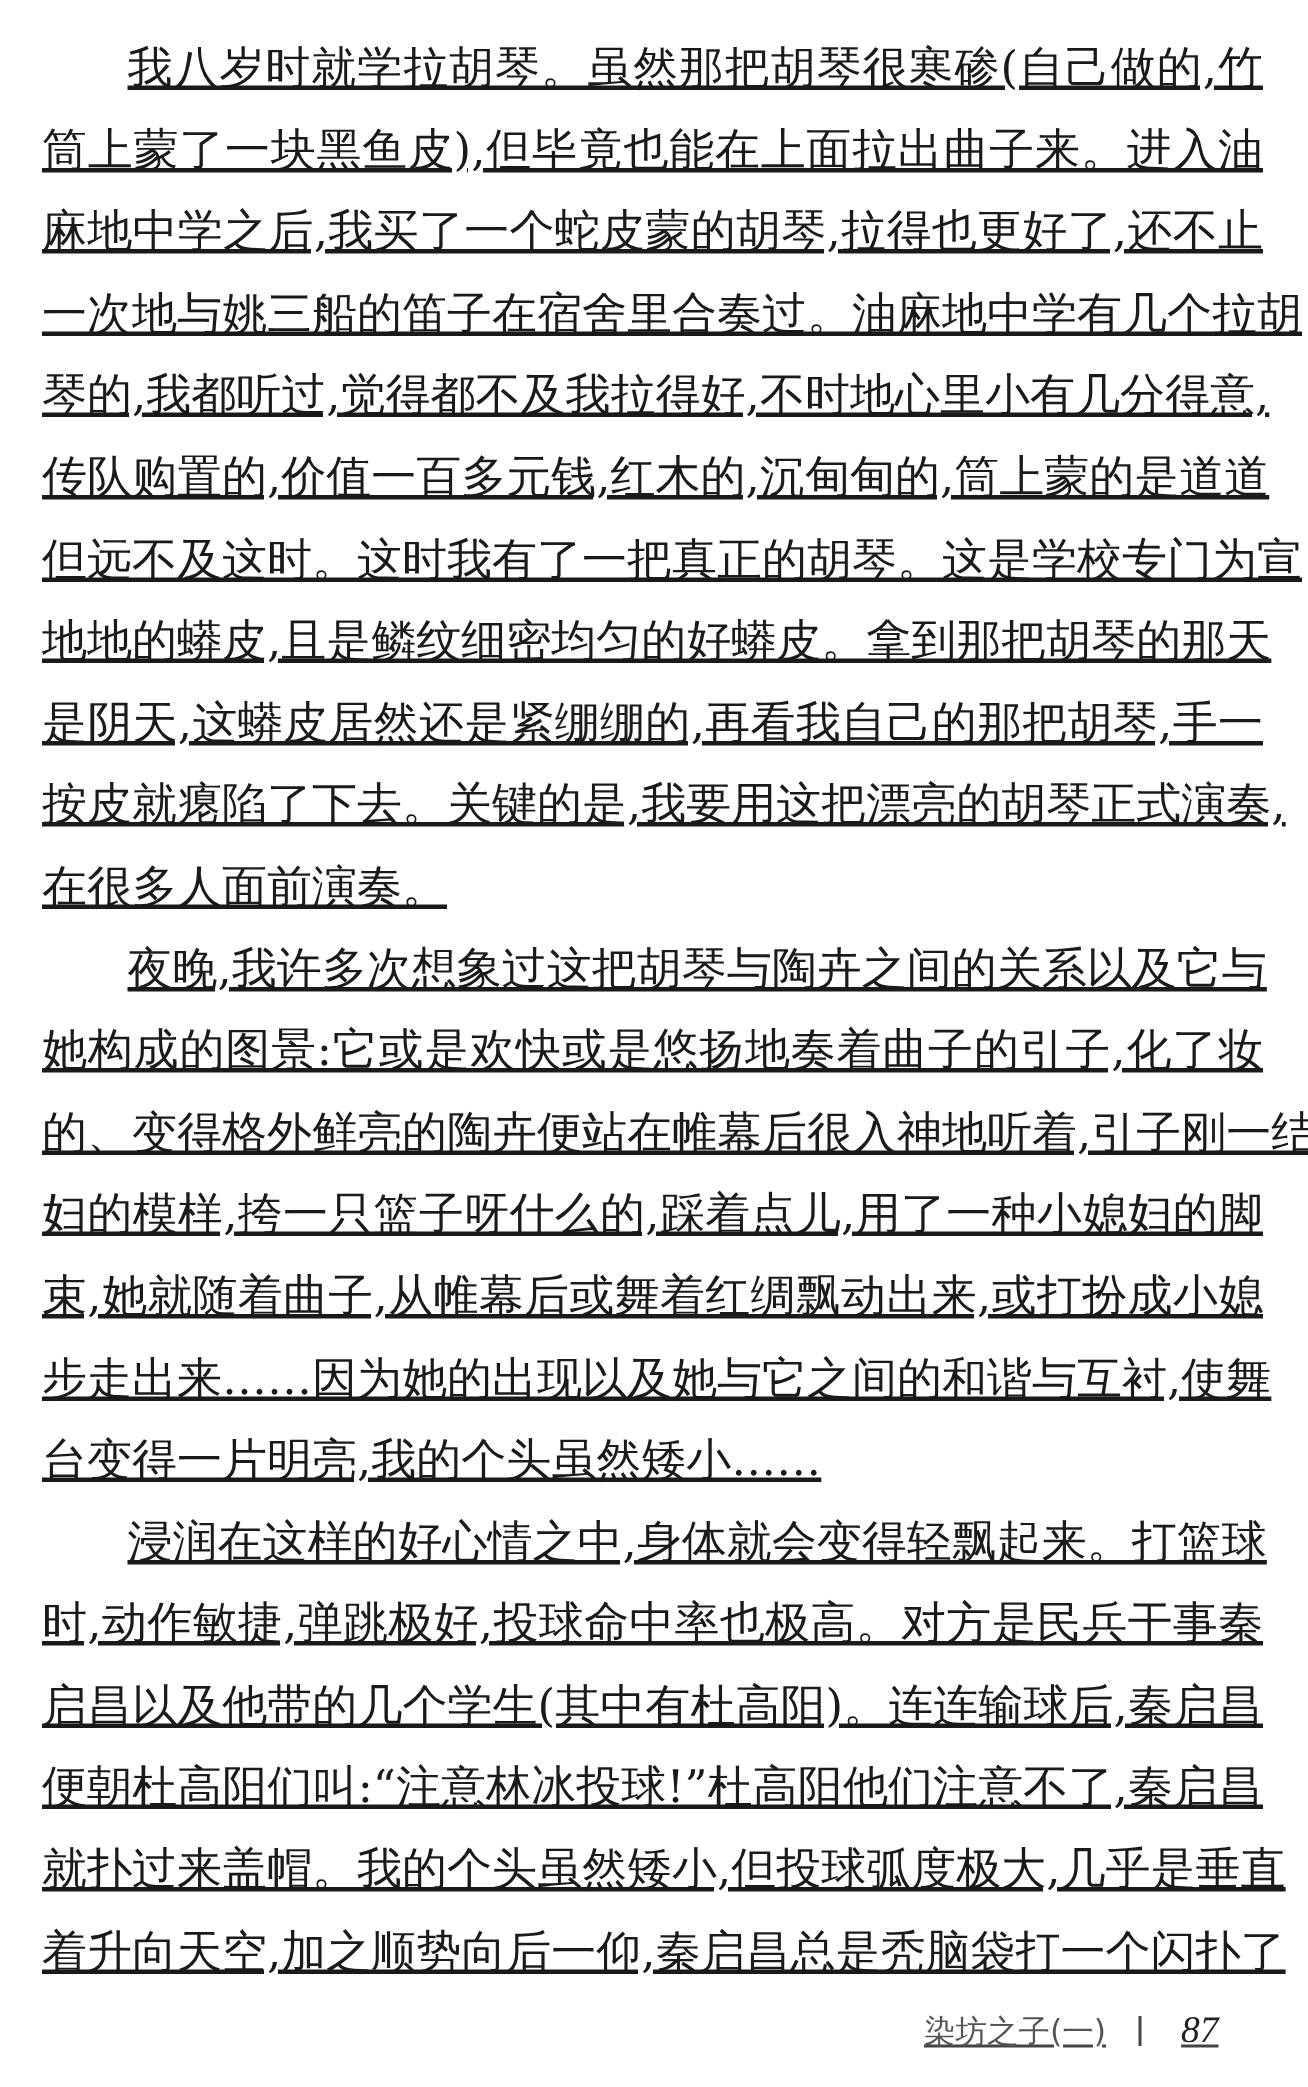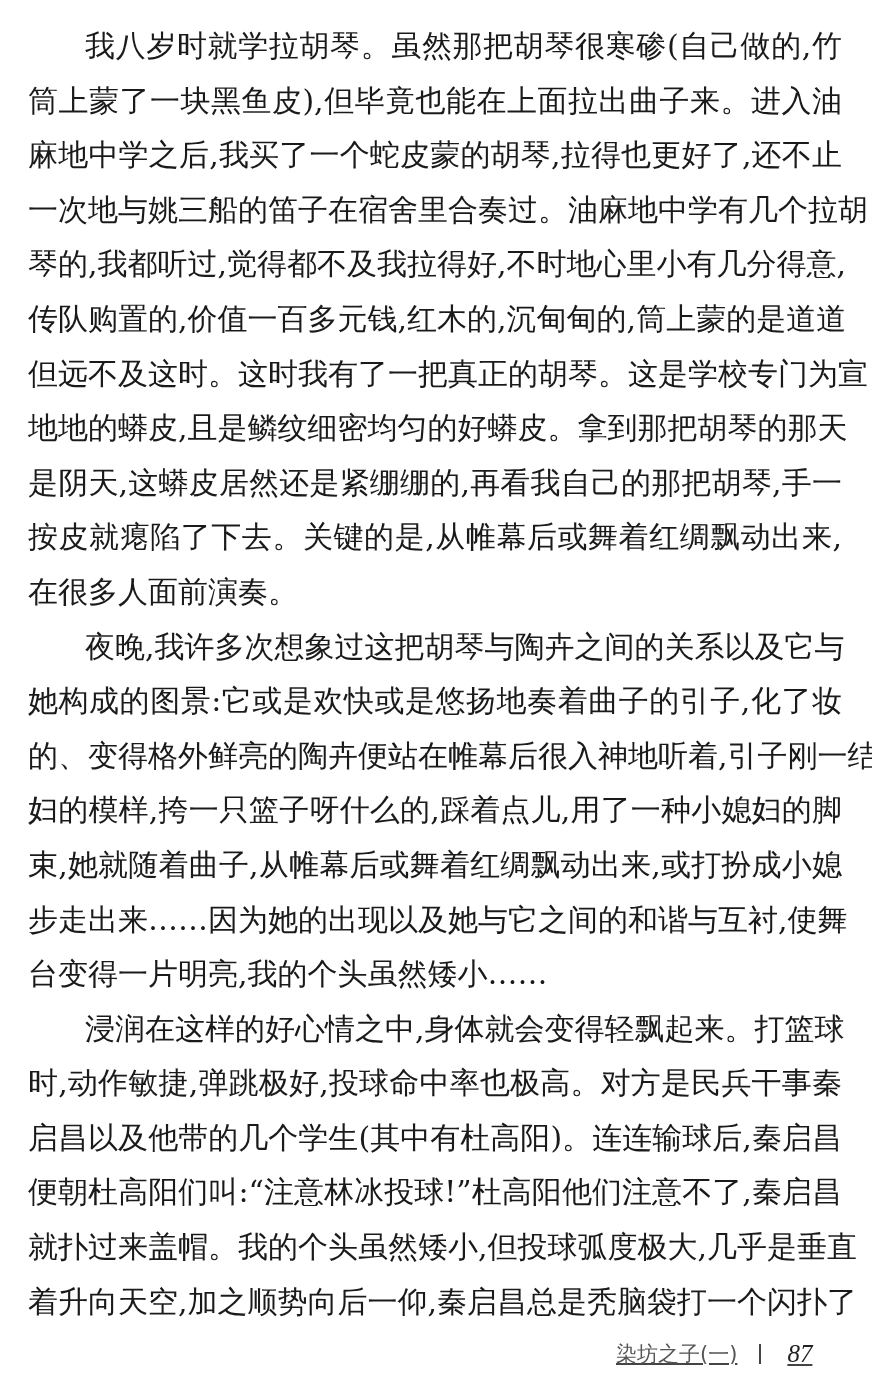--- a/index.html
+++ b/index.html
@@ -1,18 +1,18 @@
 <!DOCTYPE html>
 <html><head>
 <meta charset="utf-8">
 <style>
   html, body { margin:0; padding:0; background:#ffffff; }
   body { width:872px; height:1391px; position:relative; overflow:hidden;
          font-family: "DejaVu Serif", "Liberation Serif", serif; color:#1a1a1a; }
-  .page-body { position:absolute; left:28px; top:19px; width:814px; }
+  .page-body { position:absolute; left:28px; top:19px; width:814px;text-decoration:underline; }
   .line { height:54.6px; line-height:54.6px; font-size:30px; white-space:nowrap;
           text-align:justify; text-align-last:justify; letter-spacing:0; overflow:visible; }
   .line.indent { padding-left:57px; }
   .line.last { text-align-last:left; }
   .footer { position:absolute; top:1334px; left:616px; height:40px; display:flex; align-items:center;
             color:#444;text-decoration:underline; }
   .footer .title { font-size:21px; font-family:"DejaVu Sans","Liberation Sans",sans-serif; color:#555; }
   .footer .sep { width:2px; height:20px; background:#444; margin-left:22px; margin-right:26px; }
   .footer .num { font-size:25px; font-style:italic; font-family:"Liberation Serif","DejaVu Serif",serif; color:#222; }
 </style>
@@ -24,21 +24,21 @@
   <div>
     <div class="line indent">我八岁时就学拉胡琴。虽然那把胡琴很寒碜(自己做的,竹</div>
     <div class="line">筒上蒙了一块黑鱼皮),但毕竟也能在上面拉出曲子来。进入油</div>
     <div class="line">麻地中学之后,我买了一个蛇皮蒙的胡琴,拉得也更好了,还不止</div>
     <div class="line">一次地与姚三船的笛子在宿舍里合奏过。油麻地中学有几个拉胡</div>
     <div class="line">琴的,我都听过,觉得都不及我拉得好,不时地心里小有几分得意,</div>
     <div class="line">传队购置的,价值一百多元钱,红木的,沉甸甸的,筒上蒙的是道道</div>
     <div class="line">但远不及这时。这时我有了一把真正的胡琴。这是学校专门为宣</div>
     <div class="line">地地的蟒皮,且是鳞纹细密均匀的好蟒皮。拿到那把胡琴的那天</div>
     <div class="line">是阴天,这蟒皮居然还是紧绷绷的,再看我自己的那把胡琴,手一</div>
-    <div class="line">按皮就瘪陷了下去。关键的是,从帷幕后或舞着红绸飘动出来,</div>
+    <div class="line">按皮就瘪陷了下去。关键的是,我要用这把漂亮的胡琴正式演奏,</div>
     <div class="line last">在很多人面前演奏。</div>
   </div>
 
   <div>
     <div class="line indent">夜晚,我许多次想象过这把胡琴与陶卉之间的关系以及它与</div>
     <div class="line">她构成的图景:它或是欢快或是悠扬地奏着曲子的引子,化了妆</div>
     <div class="line">的、变得格外鲜亮的陶卉便站在帷幕后很入神地听着,引子刚一结</div>
     <div class="line">妇的模样,挎一只篮子呀什么的,踩着点儿,用了一种小媳妇的脚</div>
     <div class="line">束,她就随着曲子,从帷幕后或舞着红绸飘动出来,或打扮成小媳</div>
     <div class="line">步走出来……因为她的出现以及她与它之间的和谐与互衬,使舞</div>

